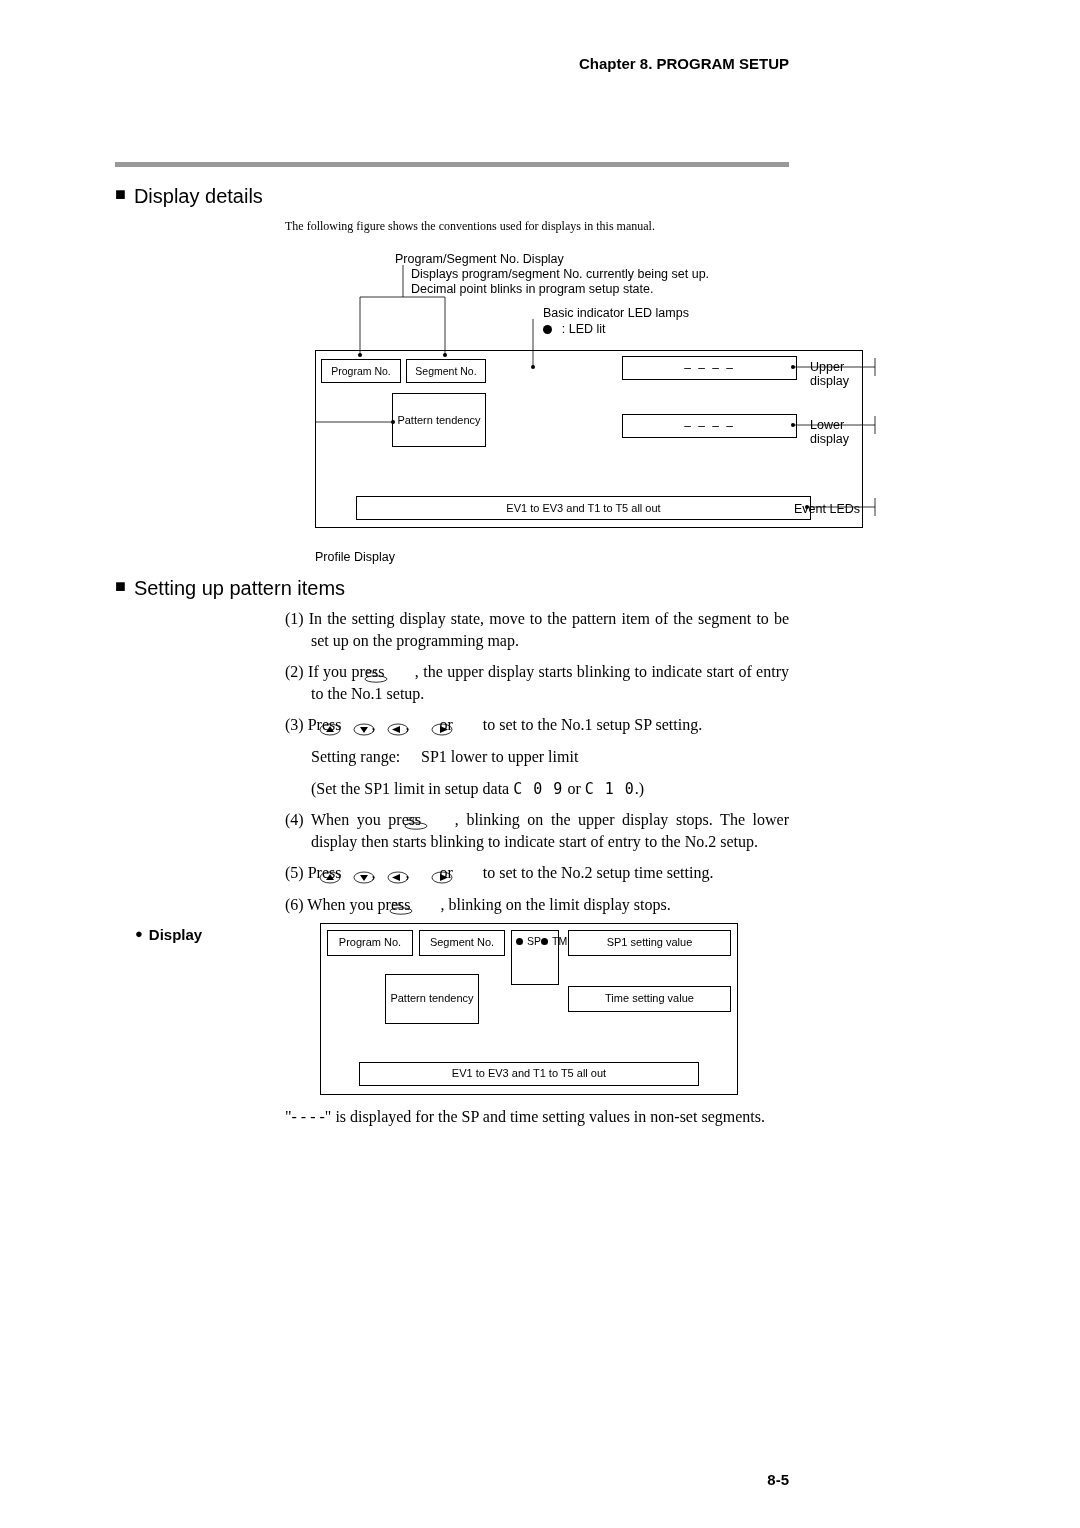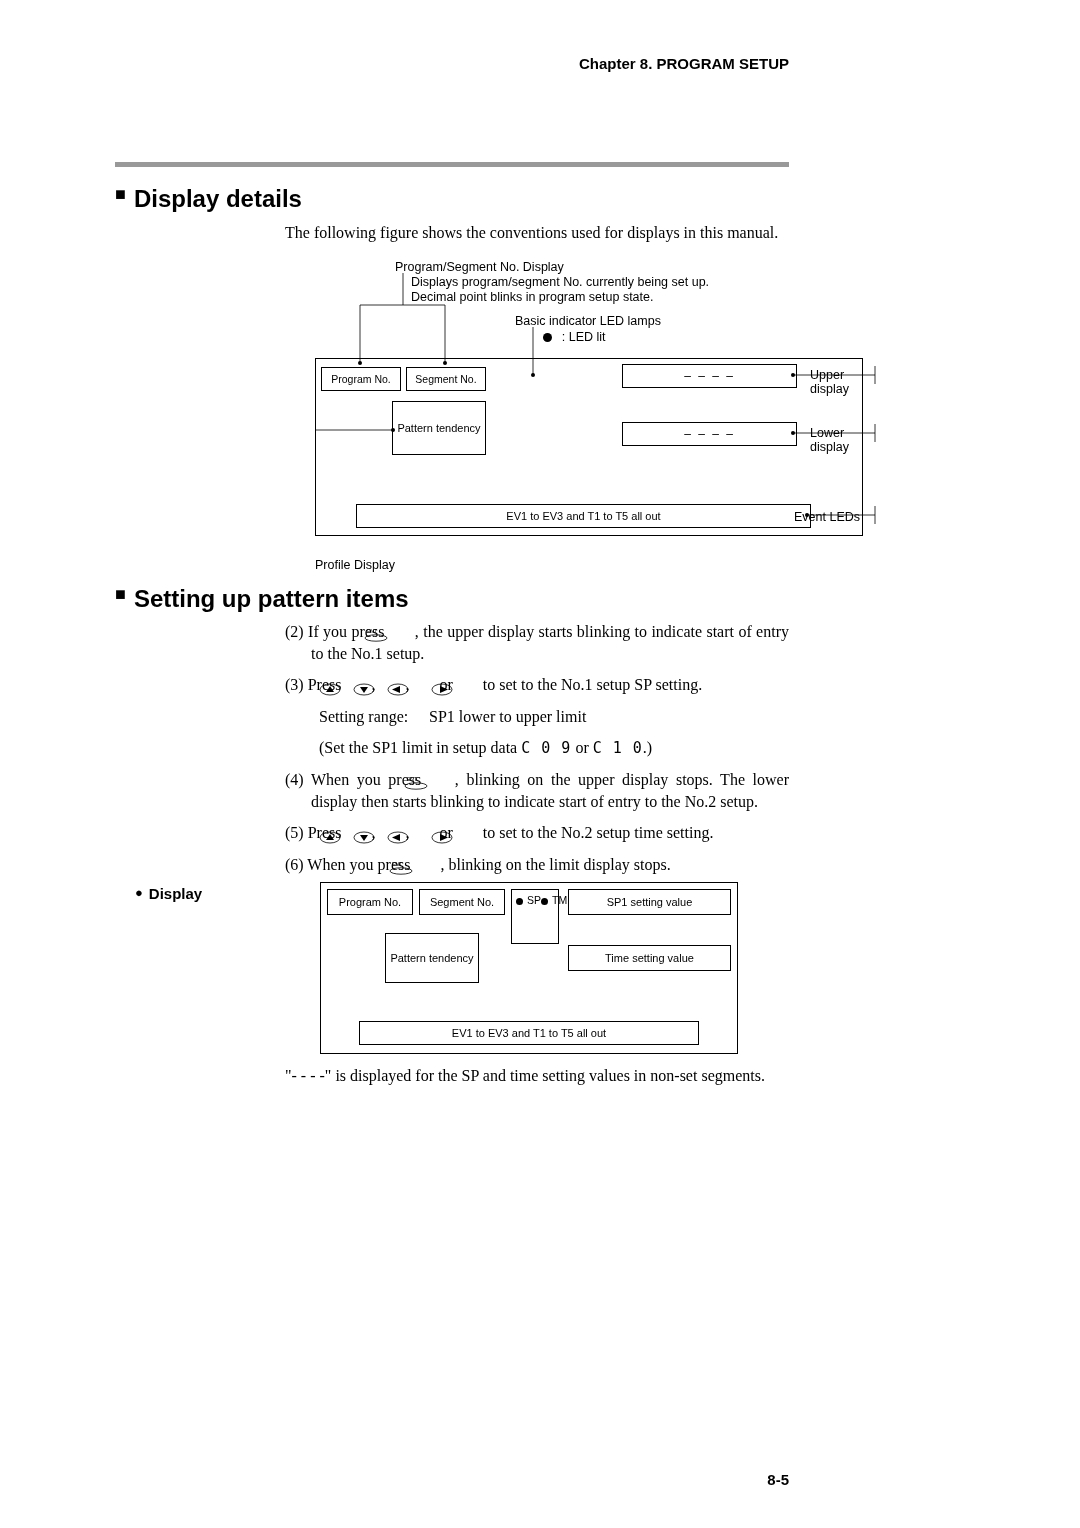--- a/index.html
+++ b/index.html
@@ -24,37 +24,37 @@
     font-weight: bold;
     font-size: 15px;
     margin-bottom: 90px;
   }
   .rule {
     border-top: 5px solid #999;
     margin-bottom: 18px;
   }
   .section-title {
     font-family: Arial, Helvetica, sans-serif;
-    font-weight: bold;
-    font-size: 24px;
+    font-weight: normal;
+    font-size: 20px;
   }
   .section-row {
     display:flex;
     align-items:flex-start;
     margin-bottom:8px;
   }
   .square {
     font-size: 18px;
     margin-right: 8px;
     line-height: 1;
   }
   .intro-text {
     margin-left: 170px;
     margin-top: 11px;
-    font-size: 16px;
+    font-size: 12px;
   }
   .sans {
     font-family: Arial, Helvetica, sans-serif;
     font-size: 12.5px;
   }
   
   .fig1 {
     position: relative;
     width: 570px;
     height: 310px;
@@ -132,21 +132,21 @@
   .fig1 svg { position:absolute; left:0; top:0; pointer-events:none; }
 
   
   .instr {
     margin-left: 170px;
     font-size: 16px;
     line-height: 1.35;
     text-align: justify;
   }
   .instr p { margin: 0 0 10px 0; text-indent: -26px; padding-left: 26px; }
-  .instr .sub { margin-left: 34px; text-indent:0; padding-left:0; }
+  .instr .sub { margin-left: 26px; text-indent:0; padding-left:0; }
   .ent-key {
     display:inline-block;
     vertical-align:middle;
     position:relative;
     width:26px; height:14px;
   }
   .ent-key svg { width:26px; height:14px; }
   .arrow-key {
     display:inline-block;
     vertical-align:middle;
@@ -233,21 +233,21 @@
   <div class="section-row">
     <span class="square">■</span>
     <span class="section-title">Display details</span>
   </div>
   <div class="intro-text">The following figure shows the conventions used for displays in this manual.</div>
 
   <div class="fig1">
     <div class="label sans" style="left:80px; top:0;">Program/Segment No. Display</div>
     <div class="label sans" style="left:96px; top:15px;">Displays program/segment No. currently being set up.</div>
     <div class="label sans" style="left:96px; top:30px;">Decimal point blinks in program setup state.</div>
-    <div class="label sans" style="left:200px; top:54px;">Basic indicator LED lamps</div>
+    <div class="label sans" style="left:228px; top:54px;">Basic indicator LED lamps</div>
     <div class="label" style="left:228px; top:68px;">
       <span style="display:inline-block;width:9px;height:9px;background:#000;border-radius:50%;vertical-align:middle;"></span>
       <span class="sans" style="margin-left:6px;">: LED lit</span>
     </div>
 
     <div class="box-outer">
       <div class="row1">
         <div class="progno">Program No.</div>
         <div class="segno">Segment No.</div>
       </div>
@@ -292,20 +292,21 @@
       <line x1="-14" y1="305" x2="0" y2="305" stroke="#000" stroke-width="0.8"></line>
     </svg>
   </div>
 
   <div class="section-row">
     <span class="square">■</span>
     <span class="section-title">Setting up pattern items</span>
   </div>
 
   <div class="instr">
+    <p>(1) In the setting display state, move to the pattern item of the segment to be set up on the programming map.</p>
 
     <p>
       <span>(2) If you press </span><span class="ent-key"><svg viewBox="0 0 26 14">
             <text x="4" y="5" font-size="5" font-family="Arial">ENT</text>
             <ellipse cx="13" cy="10" rx="11" ry="3.2" fill="none" stroke="#000" stroke-width="0.8"></ellipse>
           </svg></span><span>, the upper display starts blinking to indicate start of entry to the No.1 setup.</span>
     </p>
 
     <p>
       <span>(3) Press </span><span class="arrow-key"><svg viewBox="0 0 22 13">

